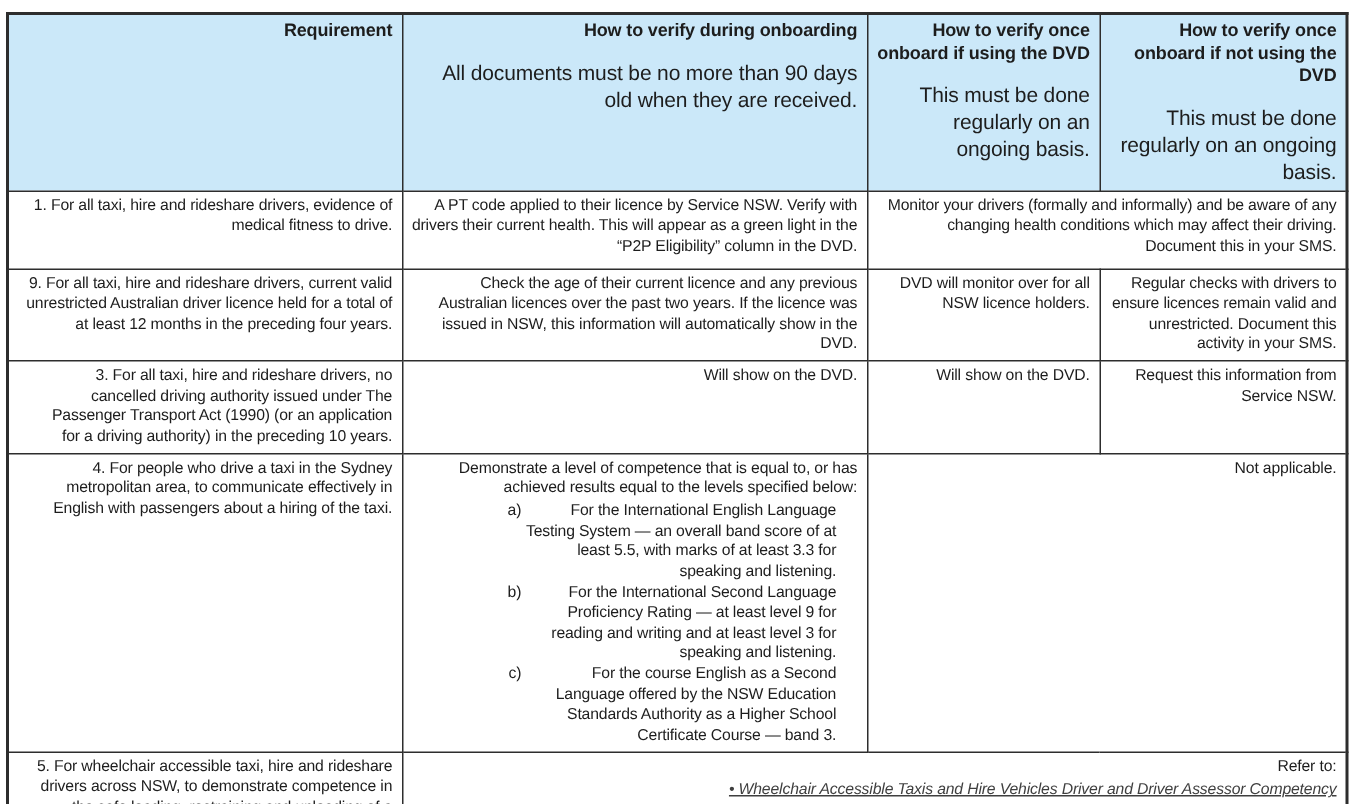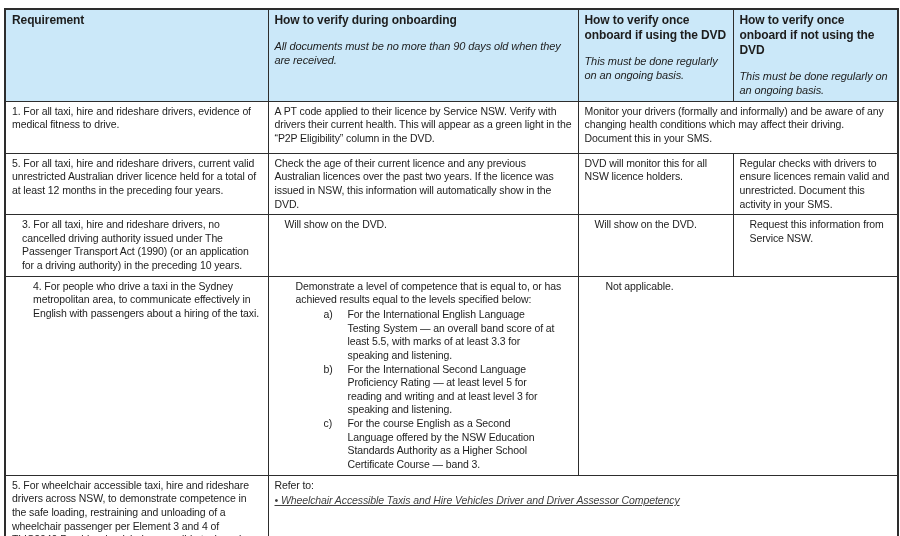--- a/index.html
+++ b/index.html
@@ -22,30 +22,30 @@
   .table-wrap { margin: 8px 3px 0 4px; }
   table.criteria {
     width: 893px;
     border-collapse: collapse;
     table-layout: fixed;
     border: 2px solid #2d2d2d;
   }
   th, td {
     border: 1px solid #2d2d2d;
     vertical-align: top;
-    text-align: left;
+    text-align: right;
     padding: 3px 6px 3px 6px;
     font-size: 10.5px;
     line-height: 1.3;
     letter-spacing: -0.1px;
     word-wrap: break-word;
   }
   thead th { background: #cbe8f9; height: 68px; }
   .th-label { font-size: 12px; font-weight: bold; line-height: 1.25; }
-  .th-note  { font-size: 11px; font-style: italic; font-weight: normal; margin-top: 11px; line-height: 1.3; }
+  .th-note  { font-size: 14px; font-weight: normal; margin-top: 11px; line-height: 1.3; }
   tr.h-r1 td { height: 52px; }
   tr.h-r2 td { height: 54px; }
   tr.h-r3 td { height: 60px; padding-left: 16px; }
   tr.h-r4 td { height: 162px; padding-left: 27px; }
   tr.h-r5 td { height: 94px; }
   .list { margin-top: 1px; }
   .list-item { display: flex; }
   .list-marker { flex: 0 0 24px; margin-left: 28px; }
   .list-text { flex: 1 1 auto; padding-right: 14px; }
   .refer-label { margin-bottom: 2px; }
@@ -91,23 +91,23 @@
       </thead>
       <tbody>
 
         <tr class="h-r1">
           <td>1. For all taxi, hire and rideshare drivers, evidence of medical fitness to drive.</td>
           <td>A PT code applied to their licence by Service NSW. Verify with drivers their current health. This will appear as a green light in the “P2P Eligibility” column in the DVD.</td>
           <td colspan="2">Monitor your drivers (formally and informally) and be aware of any changing health conditions which may affect their driving. Document this in your SMS.</td>
         </tr>
 
         <tr class="h-r2">
-          <td>5. For all taxi, hire and rideshare drivers, current valid unrestricted Australian driver licence held for a total of at least 12 months in the preceding four years.</td>
+          <td>9. For all taxi, hire and rideshare drivers, current valid unrestricted Australian driver licence held for a total of at least 12 months in the preceding four years.</td>
           <td>Check the age of their current licence and any previous Australian licences over the past two years. If the licence was issued in NSW, this information will automatically show in the DVD.</td>
-          <td>DVD will monitor this for all NSW licence holders.</td>
+          <td>DVD will monitor over for all NSW licence holders.</td>
           <td>Regular checks with drivers to ensure licences remain valid and unrestricted. Document this activity in your SMS.</td>
         </tr>
 
         <tr class="h-r3">
           <td>3. For all taxi, hire and rideshare drivers, no cancelled driving authority issued under The Passenger Transport Act (1990) (or an application for a driving authority) in the preceding 10 years.</td>
           <td>Will show on the DVD.</td>
           <td>Will show on the DVD.</td>
           <td>Request this information from Service NSW.</td>
         </tr>
 
@@ -115,21 +115,21 @@
           <td>4. For people who drive a taxi in the Sydney metropolitan area, to communicate effectively in English with passengers about a hiring of the taxi.</td>
           <td>
             <div>Demonstrate a level of competence that is equal to, or has achieved results equal to the levels specified below:</div>
             <div class="list">
               <div class="list-item">
                 <span class="list-marker">a)</span>
                 <span class="list-text">For the International English Language Testing System — an overall band score of at least 5.5, with marks of at least 3.3 for speaking and listening.</span>
               </div>
               <div class="list-item">
                 <span class="list-marker">b)</span>
-                <span class="list-text">For the International Second Language Proficiency Rating — at least level 5 for reading and writing and at least level 3 for speaking and listening.</span>
+                <span class="list-text">For the International Second Language Proficiency Rating — at least level 9 for reading and writing and at least level 3 for speaking and listening.</span>
               </div>
               <div class="list-item">
                 <span class="list-marker">c)</span>
                 <span class="list-text">For the course English as a Second Language offered by the NSW Education Standards Authority as a Higher School Certificate Course — band 3.</span>
               </div>
             </div>
           </td>
           <td colspan="2">Not applicable.</td>
         </tr>
 

